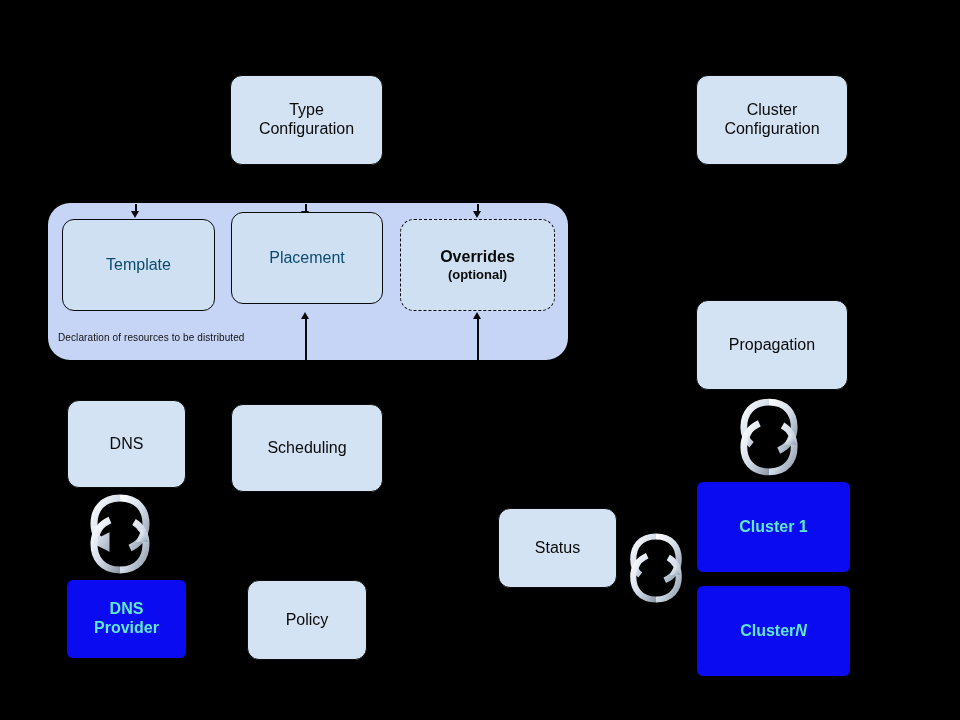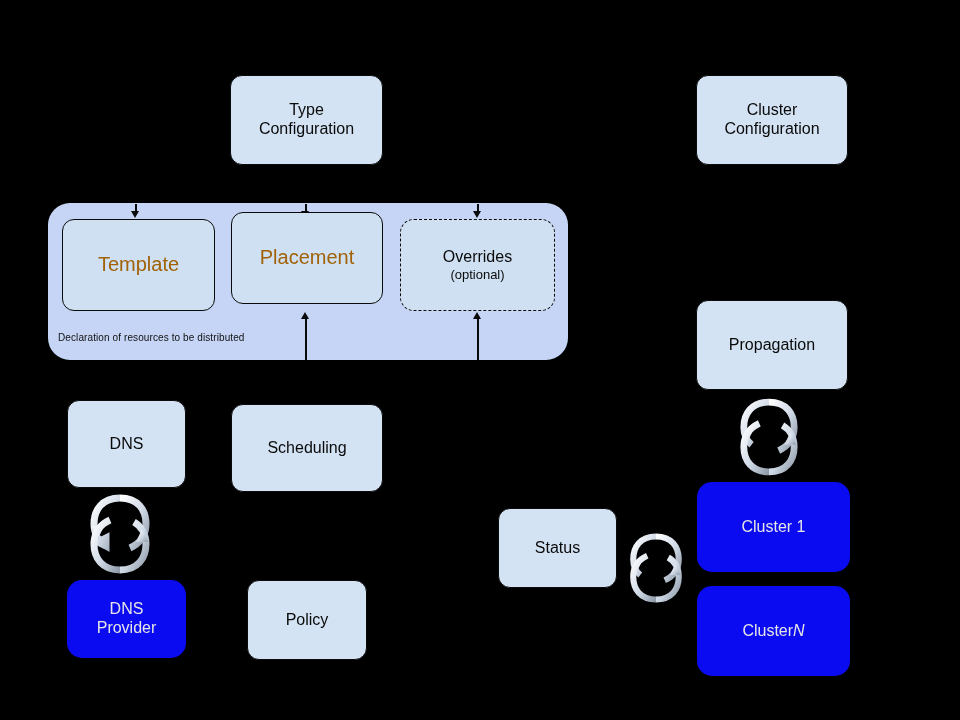--- a/index.html
+++ b/index.html
@@ -31,37 +31,38 @@
   }
   .node.light {
     background: #d4e3f4;
     border: 1px solid #0b0b0b;
     color: #0a0a0a;
     font-size: 16px;
   }
   .node.light-inner {
     background: #cfe0f2;
     border: 1px solid #0b0b0b;
-    color: #a16207;
-    font-size: 20px;
+    color: #0c4a6e;
+    font-size: 16px;
   }
   .node.dashed {
     background: #cfe0f2;
     border: 1.5px dashed #0b0b0b;
     color: #0a0a0a;
     font-size: 16px;
     border-radius: 14px;
+    font-weight: bold;
   }
   .node.accent {
     background: #0b0bf2;
     border: none;
-    color: #e5e5e5;
-    font-size: 16px;
-    font-weight: normal;
-    border-radius: 15px;
+    color: #5eead4;
+    font-size: 16px;
+    font-weight: bold;
+    border-radius: 6px;
   }
 
   
   .group-panel {
     position: absolute;
     box-sizing: border-box;
     background: #c6d5f6;
     border-radius: 22px;
   }
   .group-caption {

